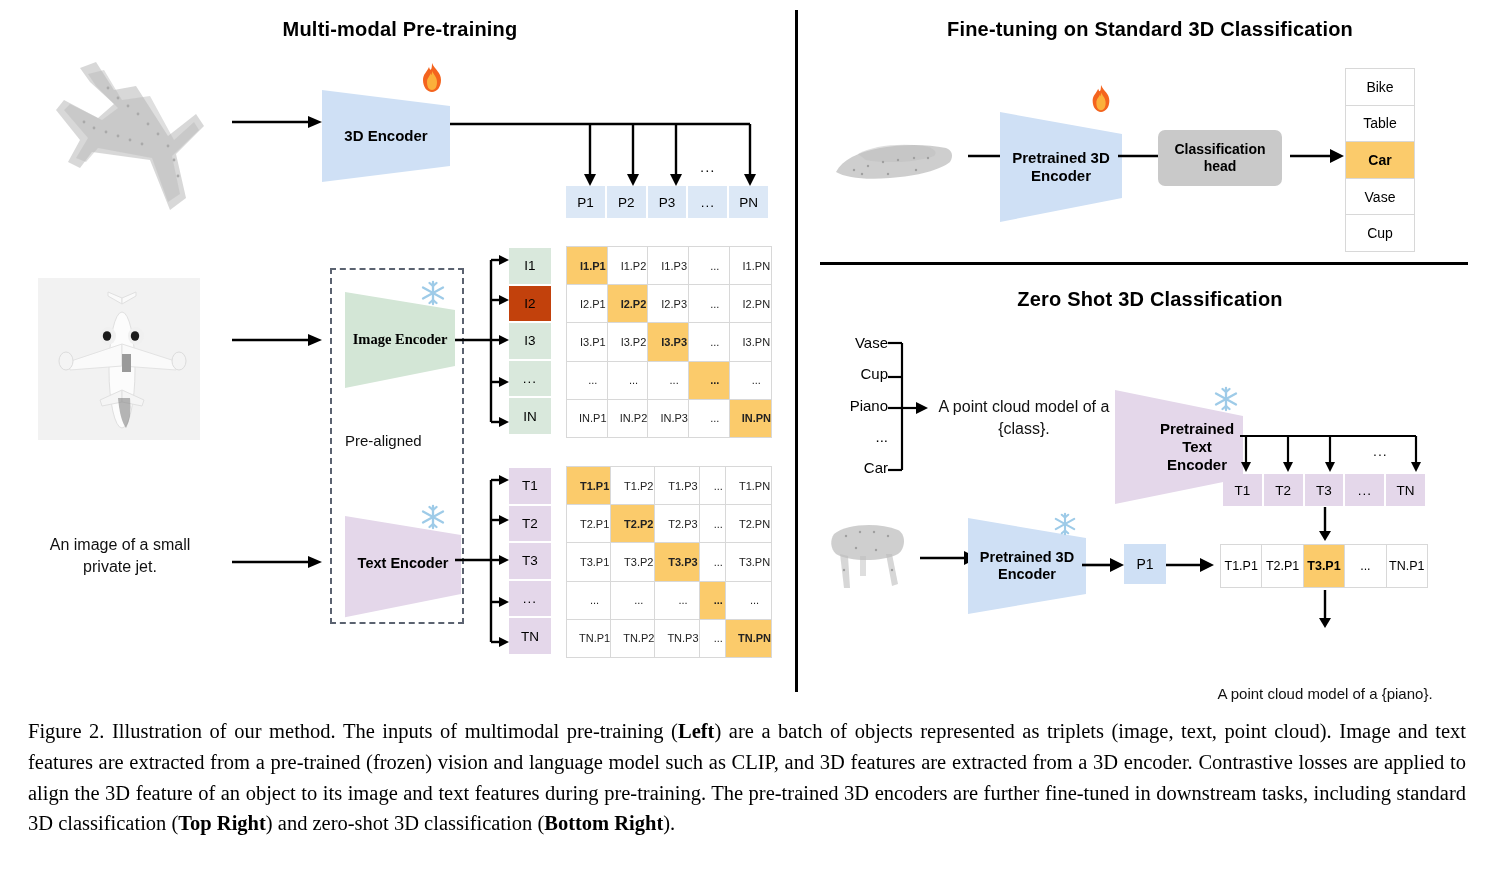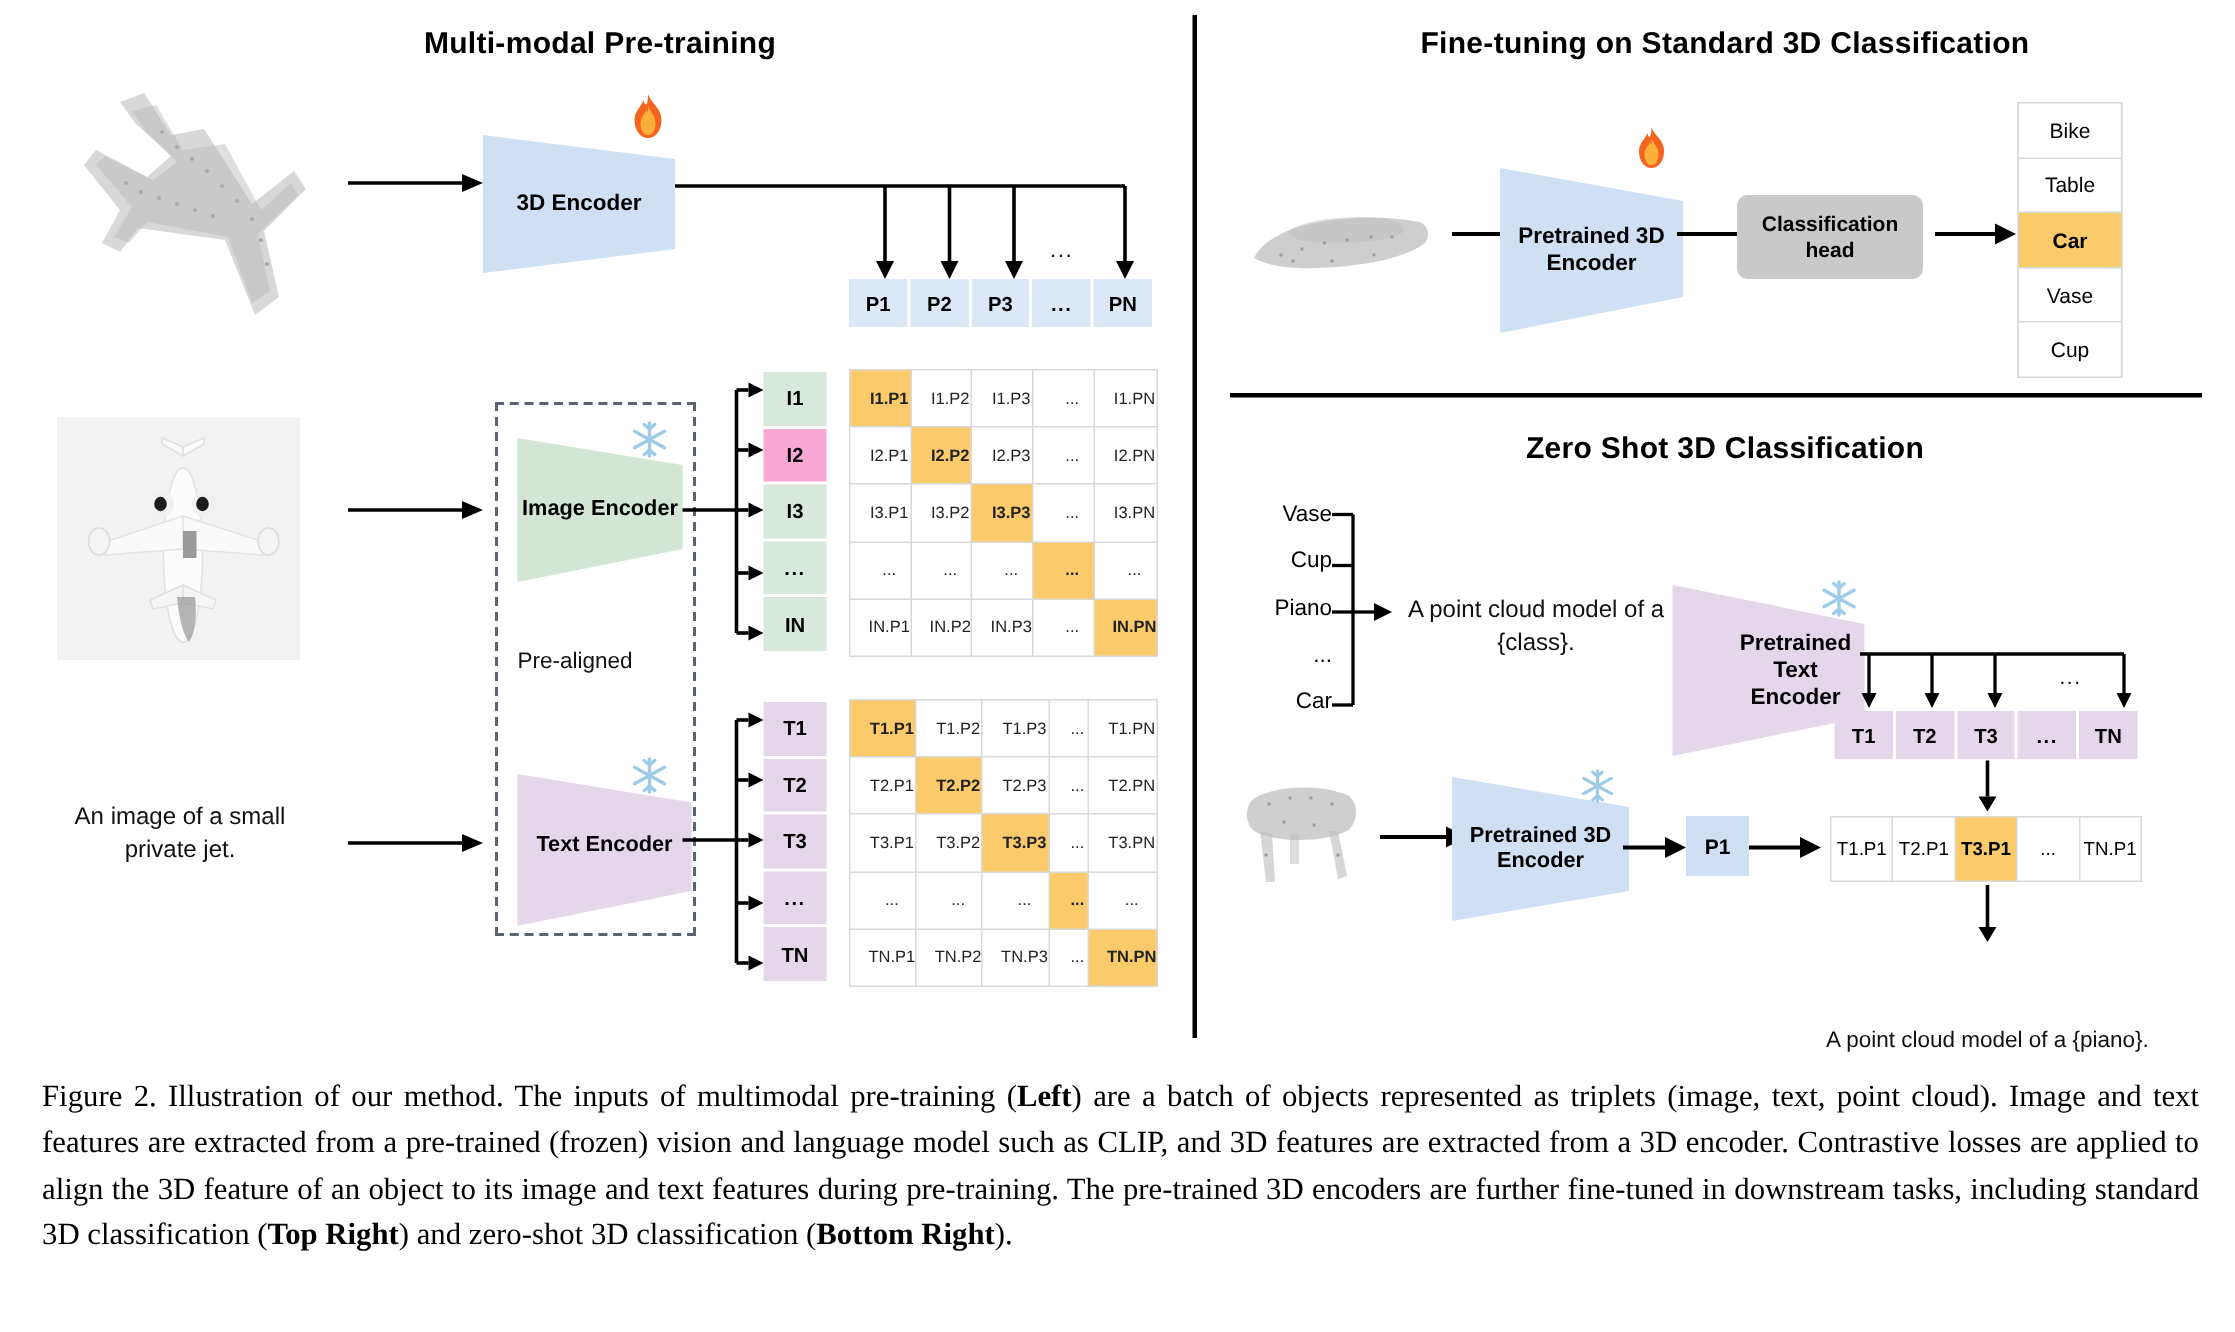--- a/index.html
+++ b/index.html
@@ -11,21 +11,21 @@
   .divH{position:absolute;background:#000;}
 
   
   .trap{position:absolute;display:flex;align-items:center;justify-content:center;
         font-weight:bold;text-align:center;line-height:1.18;}
   .trap .lbl{position:relative;z-index:2;}
   .trap .shape{position:absolute;inset:0;}
 
   
   .strip{position:absolute;display:flex;}
-  .cellbox{display:flex;align-items:center;justify-content:center;font-weight:bold;font-size:13.5px;}
+  .cellbox{display:flex;align-items:center;justify-content:center;font-weight:normal;font-size:13.5px;}
 
   
   .matrix{position:absolute;border:1px solid #d8d8d8;display:grid;background:#d8d8d8;gap:1px;}
   .mcell{background:#fff;display:flex;align-items:center;justify-content:center;font-size:11px;color:#222;padding-left:12px;}
   .mcell.hi{background:#fbcb6b;font-weight:bold;}
 
   
   .clist{position:absolute;border:1px solid #d8d8d8;background:#d8d8d8;display:grid;gap:1px;}
   .citem{background:#fff;display:flex;align-items:center;justify-content:center;font-size:14px;}
   .citem.hi{background:#fbcb6b;font-weight:bold;}
@@ -147,21 +147,21 @@
     <polygon points="76,4 90,10 76,16" fill="#000"></polygon>
   </svg>
 
   <div class="dashbox" style="left:330px;top:268px;width:130px;height:352px;"></div>
   <div class="plabel" style="left:345px;top:432px;font-size:15px;">Pre-aligned</div>
 
   <div class="trap" style="left:345px;top:292px;width:110px;height:96px;font-size:14.5px;">
     <svg class="shape" viewBox="0 0 110 96" preserveAspectRatio="none">
       <polygon points="0,0 110,18 110,74 0,96" fill="#d3e6d6"></polygon>
     </svg>
-    <span class="lbl" style="white-space:pre-line;">Image Encoder</span>
+    <span class="lbl" style="white-space:pre-line;font-family:Liberation Serif, serif;">Image Encoder</span>
   </div>
   <svg class="abs" style="left:420px;top:280px;" width="26" height="26" viewBox="0 0 26 26">
     <g stroke="#9ecbe8" stroke-width="2.3" stroke-linecap="round">
       <line x1="13" y1="2" x2="13" y2="24"></line>
         <line x1="3" y1="7.5" x2="23" y2="18.5"></line>
       <line x1="3" y1="18.5" x2="23" y2="7.5"></line>
       <line x1="13" y1="6" x2="9.5" y2="3"></line>
         <line x1="13" y1="6" x2="16.5" y2="3"></line>
       <line x1="13" y1="20" x2="9.5" y2="23"></line>
         <line x1="13" y1="20" x2="16.5" y2="23"></line>
@@ -211,21 +211,21 @@
     <line x1="36" y1="88" x2="44" y2="88" stroke="#000" stroke-width="2.4"></line>
       <polygon points="44,83 54,88 44,93" fill="#000"></polygon>
     <line x1="36" y1="130" x2="44" y2="130" stroke="#000" stroke-width="2.4"></line>
       <polygon points="44,125 54,130 44,135" fill="#000"></polygon>
     <line x1="36" y1="170" x2="44" y2="170" stroke="#000" stroke-width="2.4"></line>
       <polygon points="44,165 54,170 44,175" fill="#000"></polygon>
   </svg>
 
   <div class="strip" style="left:509px;top:248px;width:42px;height:186px;flex-direction:column;gap:2px;">
     <div class="cellbox" style="flex:1;background:#d9e8dc;">I1</div>
-    <div class="cellbox" style="flex:1;background:#f9a8d4;">I2</div>
+    <div class="cellbox" style="flex:1;background:#c2410c;">I2</div>
     <div class="cellbox" style="flex:1;background:#d9e8dc;">I3</div>
     <div class="cellbox dots" style="flex:1;background:#d9e8dc;">...</div>
     <div class="cellbox" style="flex:1;background:#d9e8dc;">IN</div>
   </div>
 
   <div class="strip" style="left:509px;top:468px;width:42px;height:186px;flex-direction:column;gap:2px;">
     <div class="cellbox" style="flex:1;background:#e4d7ea;">T1</div>
     <div class="cellbox" style="flex:1;background:#e4d7ea;">T2</div>
     <div class="cellbox" style="flex:1;background:#e4d7ea;">T3</div>
     <div class="cellbox dots" style="flex:1;background:#e4d7ea;">...</div>

